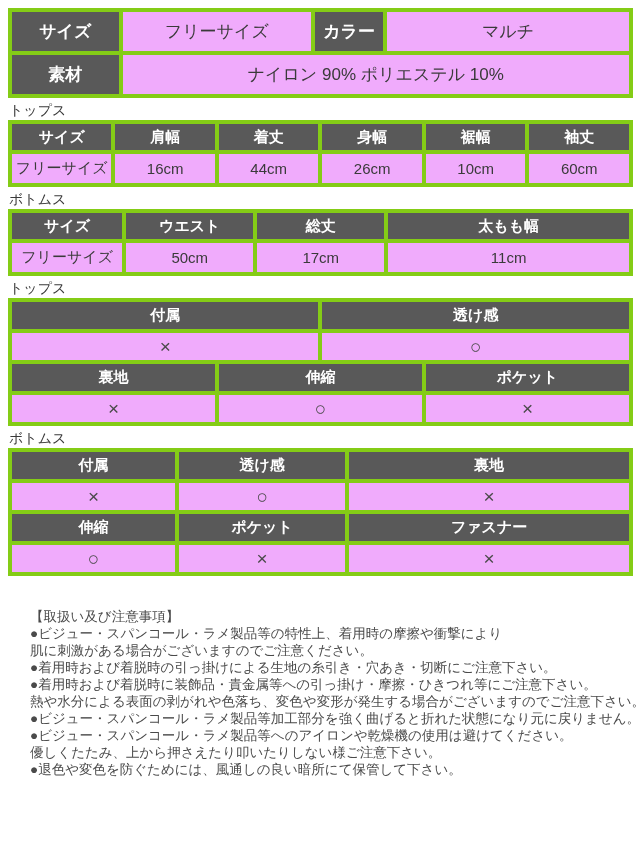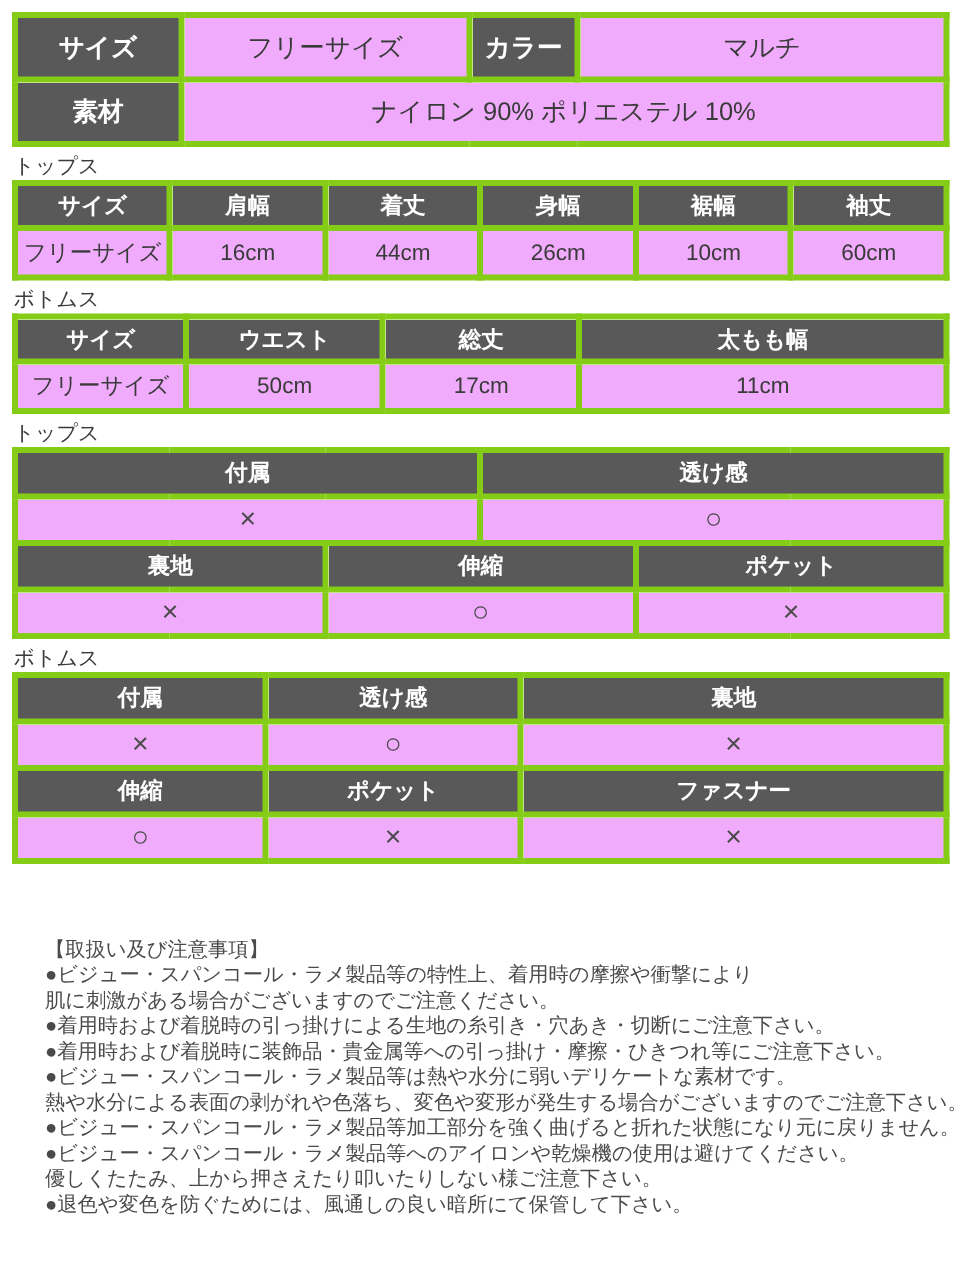--- a/index.html
+++ b/index.html
@@ -47,21 +47,21 @@
     margin: 5px 0 2px 1px;
   }
 
   .meas th { height: 26px; font-size: 15px; }
   .meas td { height: 29px; font-size: 15px; }
 
   .feat th { height: 27px; font-size: 15px; }
   .feat td { height: 27px; font-size: 19px; color: #4a4a4a; }
 
   .notes {
-    margin: 48px 4px 0 22px;
+    margin: 32px 4px 0 22px;
     font-size: 13.5px;
     line-height: 17px;
     color: #4a4a4a;
   }
   .notes div { white-space: nowrap; }
 </style>
 </head>
 <body>
 
 <div class="page">
@@ -203,21 +203,20 @@
     </tr>
   </tbody>
     </table>
 
   <div class="notes">
     <div>【取扱い及び注意事項】</div>
     <div>●ビジュー・スパンコール・ラメ製品等の特性上、着用時の摩擦や衝撃により</div>
     <div>肌に刺激がある場合がございますのでご注意ください。</div>
     <div>●着用時および着脱時の引っ掛けによる生地の糸引き・穴あき・切断にご注意下さい。</div>
     <div>●着用時および着脱時に装飾品・貴金属等への引っ掛け・摩擦・ひきつれ等にご注意下さい。</div>
-    <div>●ビジュー・スパンコール・ラメ製品等は熱や水分に弱いデリケートな素材です。</div>
     <div>熱や水分による表面の剥がれや色落ち、変色や変形が発生する場合がございますのでご注意下さい。</div>
     <div>●ビジュー・スパンコール・ラメ製品等加工部分を強く曲げると折れた状態になり元に戻りません。</div>
     <div>●ビジュー・スパンコール・ラメ製品等へのアイロンや乾燥機の使用は避けてください。</div>
     <div>優しくたたみ、上から押さえたり叩いたりしない様ご注意下さい。</div>
     <div>●退色や変色を防ぐためには、風通しの良い暗所にて保管して下さい。</div>
   </div>
 
 </div>
 
 </body></html>

